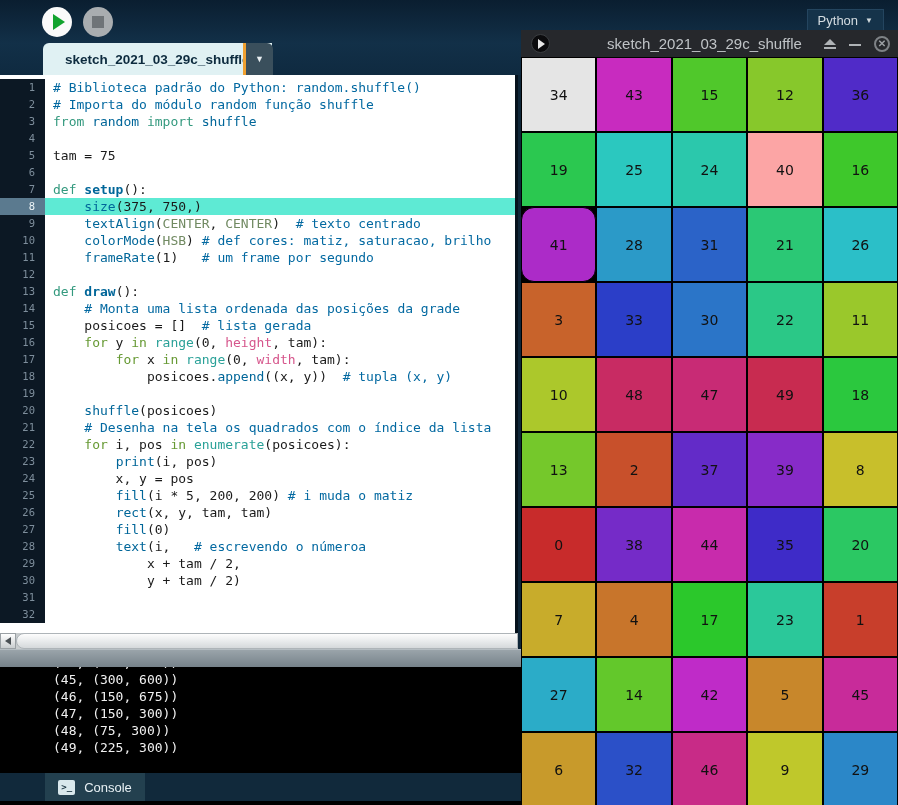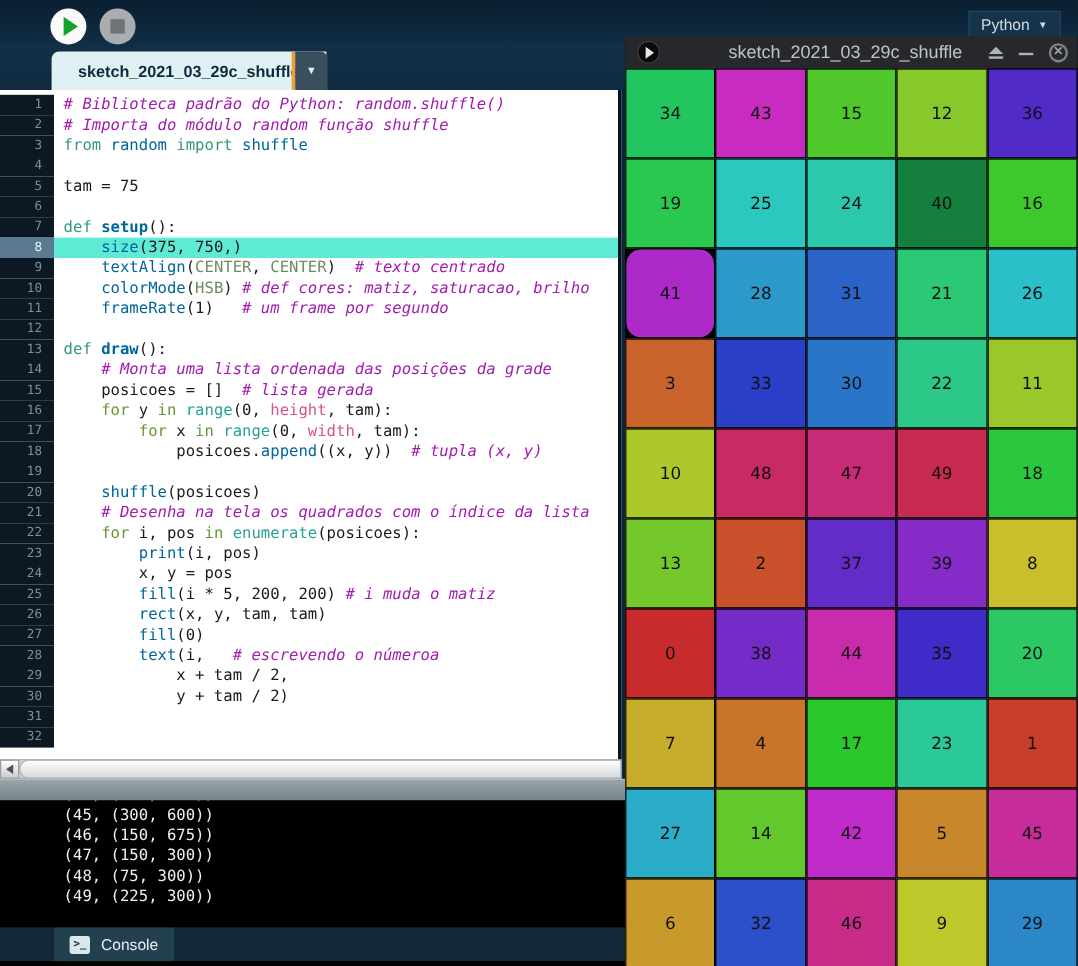--- a/index.html
+++ b/index.html
@@ -41,21 +41,21 @@
   .vscroll .thumb { position:absolute; top:0; left:1px; width:8px; height:420px;
                     background:#FAFBFC; border:1px solid #E0E3E6; border-radius:4px; }
   .code-line { display:flex; height:17px; line-height:17px; white-space:pre;
                font-family:"DejaVu Sans Mono","Liberation Mono",monospace; font-size:13px; }
   .code-line:first-child { margin-top:4px; }
   .gutter { flex:0 0 45px; background:#0C1824; color:#7E8E9C; text-align:right;
             padding-right:10px; font-size:10.5px; font-family:"DejaVu Sans Mono",monospace; }
   .src { flex:1; padding-left:8px; color:#1A1A1A; }
   .code-line.hl .src { background:#5eead4; }
   .code-line.hl .gutter { background:#5B7A8F; color:#EDF4F7; }
-  .tk-c { color:#a21caf;font-style:italic; } .tk-k { color:#33997E; } .tk-kf { color:#669933; }
+  .tk-c { color:#0369a1; } .tk-k { color:#33997E; } .tk-kf { color:#669933; }
   .tk-fn { color:#006699; } .tk-fnb { color:#006699; font-weight:bold; }
   .tk-cons { color:#718A62; } .tk-sv { color:#D6568C; } .tk-t { color:#2AA198; }
   .tk-p { color:#1A1A1A; }
 
   
   .hscroll { position:absolute; left:0; top:633px; width:518px; height:16px;
              background:#C8CCCE; display:flex; }
   .hs-btn { width:16px; height:16px; background:linear-gradient(#FFFFFF,#C9CDCF);
             border:1px solid #9aa0a4; display:flex; align-items:center; justify-content:center; cursor:pointer; }
   .hs-btn .arr { width:0; height:0; border-right:6px solid #4A5054;
@@ -207,29 +207,29 @@
         </div>
         <div class="ctl">
           <div class="minim"></div>
         </div>
         <div class="ctl closec">
           <span>✕</span>
         </div>
       </div>
     </div>
     <div class="grid" id="sketch-grid">
-        <div class="cell" style="background: #22c55e;">34</div>
+        <div class="cell" style="background: #e5e5e5;">34</div>
         <div class="cell" style="background: rgb(200, 43, 191);">43</div>
         <div class="cell" style="background: rgb(80, 200, 43);">15</div>
         <div class="cell" style="background: rgb(135, 200, 43);">12</div>
         <div class="cell" style="background: rgb(80, 43, 200);">36</div>
         <div class="cell" style="background: rgb(43, 200, 80);">19</div>
         <div class="cell" style="background: rgb(43, 200, 191);">25</div>
         <div class="cell" style="background: rgb(43, 200, 172);">24</div>
-        <div class="cell" style="background: #15803d;">40</div>
+        <div class="cell" style="background: #fca5a5;">40</div>
         <div class="cell" style="background: rgb(62, 200, 43);">16</div>
         <div class="cell" style="background: rgb(172, 43, 200); border-radius: 13px;">41</div>
         <div class="cell" style="background: rgb(43, 154, 200);">28</div>
         <div class="cell" style="background: rgb(43, 99, 200);">31</div>
         <div class="cell" style="background: rgb(43, 200, 117);">21</div>
         <div class="cell" style="background: rgb(43, 191, 200);">26</div>
         <div class="cell" style="background: rgb(200, 99, 43);">3</div>
         <div class="cell" style="background: rgb(43, 62, 200);">33</div>
         <div class="cell" style="background: rgb(43, 117, 200);">30</div>
         <div class="cell" style="background: rgb(43, 200, 135);">22</div>

